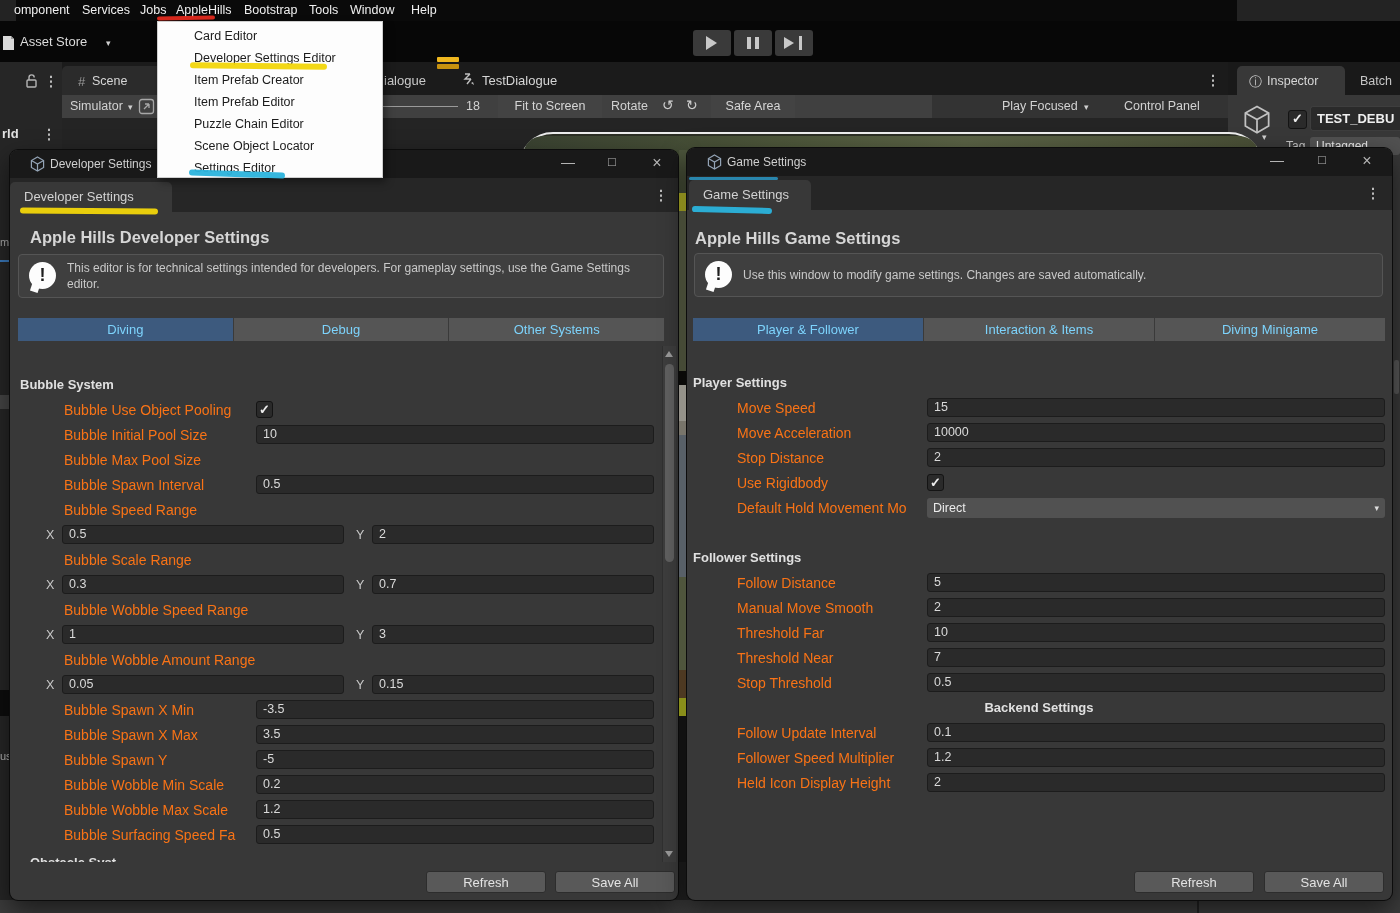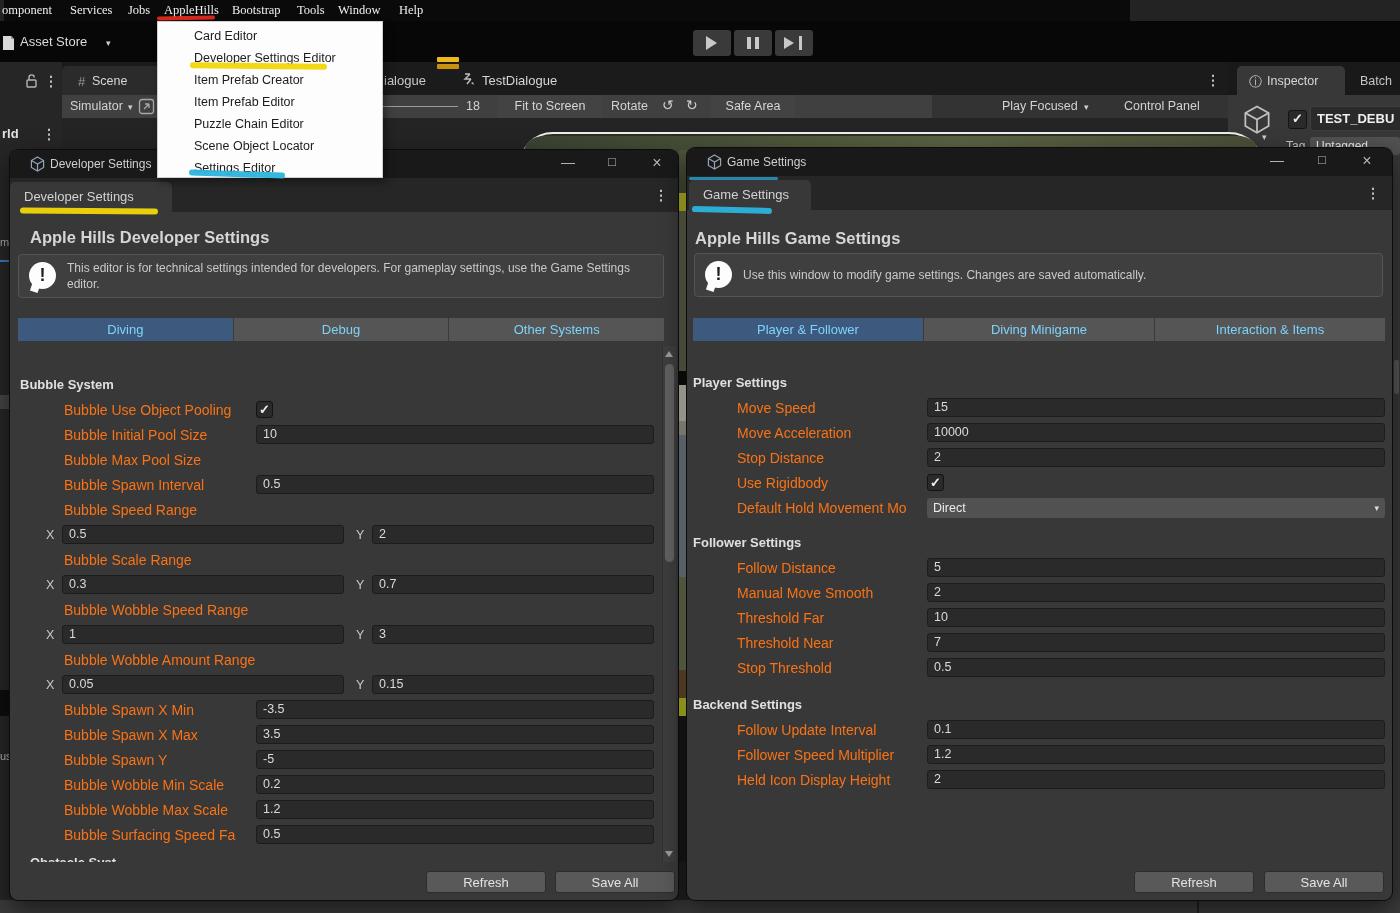--- a/index.html
+++ b/index.html
@@ -1,20 +1,20 @@
 <!DOCTYPE html>
 <html><head>
 <meta charset="utf-8">
 <style>
   html,body{margin:0;padding:0;background:#1a1a1a;}
   #stage{position:relative;width:1400px;height:913px;overflow:hidden;
          font-family:"Liberation Sans",sans-serif;background:#232323;}
   .abs{position:absolute;}
   
-  #menubar{left:4px;top:0;width:1126px;height:21px;background:#0a0a0a;z-index:4;font-family:Liberation Serif, serif;}
+  #menubar{left:16px;top:0;width:1221px;height:21px;background:#0a0a0a;z-index:4;}
   .menuitem{position:absolute;top:3px;font-size:12.5px;color:#efefef;white-space:nowrap;}
   
   #toolbar-top{left:0;top:21px;width:1400px;height:41px;background:#070707;z-index:4;}
   .tb-text{color:#dcdcdc;font-size:13px;}
   .playbtn{position:absolute;top:9px;width:38px;height:26px;background:#3a3a3a;border-radius:3px;}
   .tri{position:absolute;left:13px;top:6px;width:0;height:0;border-top:7px solid transparent;
        border-bottom:7px solid transparent;border-left:11px solid #c8c8c8;}
   .pausebars span{position:absolute;top:7px;width:4px;height:12px;background:#c8c8c8;}
   .stepbar{position:absolute;left:24px;top:6px;width:3px;height:14px;background:#c8c8c8;}
   
@@ -67,21 +67,21 @@
   .inputf{flex:1;height:19px;background:#2a2a2a;border:1px solid #1c1c1c;border-radius:3px;
           color:#dadada;font-size:12.5px;line-height:17px;padding:0 6px;box-sizing:border-box;
           white-space:nowrap;overflow:hidden;}
   .cb{flex:0 0 17px;height:17px;background:#2a2a2a;border:1px solid #141414;border-radius:3px;
       color:#ededed;font-size:13px;line-height:15px;text-align:center;font-weight:bold;box-sizing:border-box;}
   .xs{flex:0 0 26px;} .xylab{flex:0 0 16px;color:#c9c9c9;font-size:12.5px;}
   .xf{flex:0 0 282px;} .ysp{flex:0 0 12px;}
   .ddl{flex:1;height:20px;background:#515151;border-radius:3px;color:#ececec;font-size:12.5px;
        line-height:20px;padding:0 18px 0 6px;position:relative;}
   .ddl .caret{position:absolute;right:6px;top:0;font-size:9px;color:#ddd;}
-  .mt11{margin-top:10px;} .mt12{margin-top:12px;}
+  .mt11{margin-top:25px;} .mt12{justify-content:center;}
   .fbtn{position:absolute;bottom:7px;width:120px;height:22px;background:#595959;border:1px solid #2d2d2d;
         border-radius:3px;color:#e3e3e3;font-size:13px;text-align:center;line-height:21px;box-sizing:border-box;}
   .clipped{position:absolute;height:9px;overflow:hidden;}
   
   .vscroll{position:absolute;width:13px;background:#3d3d3d;border-left:1px solid #303030;}
   .tri-up{position:absolute;left:2px;top:5px;width:0;height:0;border-left:4px solid transparent;
           border-right:4px solid transparent;border-bottom:6px solid #9a9a9a;}
   .tri-dn{position:absolute;left:2px;bottom:5px;width:0;height:0;border-left:4px solid transparent;
           border-right:4px solid transparent;border-top:6px solid #9a9a9a;}
   .thumb{position:absolute;left:2px;width:9px;background:#606060;border-radius:5px;}
@@ -359,22 +359,22 @@
       <div class="docktab" style="left:2px;width:122px">Game Settings</div>
       <span class="kebab" style="position:absolute;right:12px;top:9px">⋮</span>
     </div>
     <div class="wheading" style="left:8px;top:81px">Apple Hills Game Settings</div>
     <div class="infobox" style="left:7px;right:9px;top:105px">
       <div class="infoicon">!</div>
       <div class="infotext" style="top:13px">Use this window to modify game settings. Changes are saved automatically.</div>
     </div>
     <div class="tabs3" style="left:6px;right:7px;top:170px">
       <div class="tab3 sel">Player &amp; Follower</div>
+      <div class="tab3">Interaction &amp; Items</div>
       <div class="tab3">Diving Minigame</div>
-      <div class="tab3">Interaction &amp; Items</div>
     </div>
 
     <div class="rows" style="left:6px;right:7px;top:222px">
       <div class="row">
           <span class="sect">Player Settings</span>
         </div>
       <div class="row">
         <div class="rlabel">Move Speed</div>
         <div class="inputf">15</div>
       </div>

